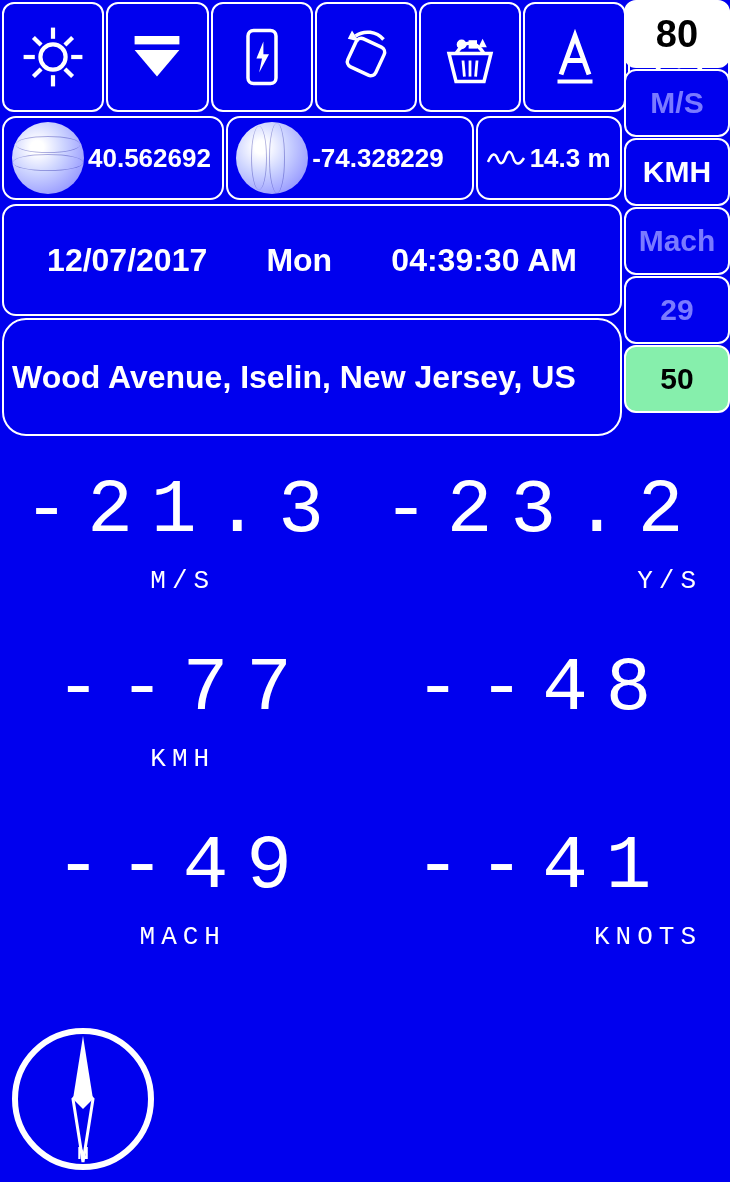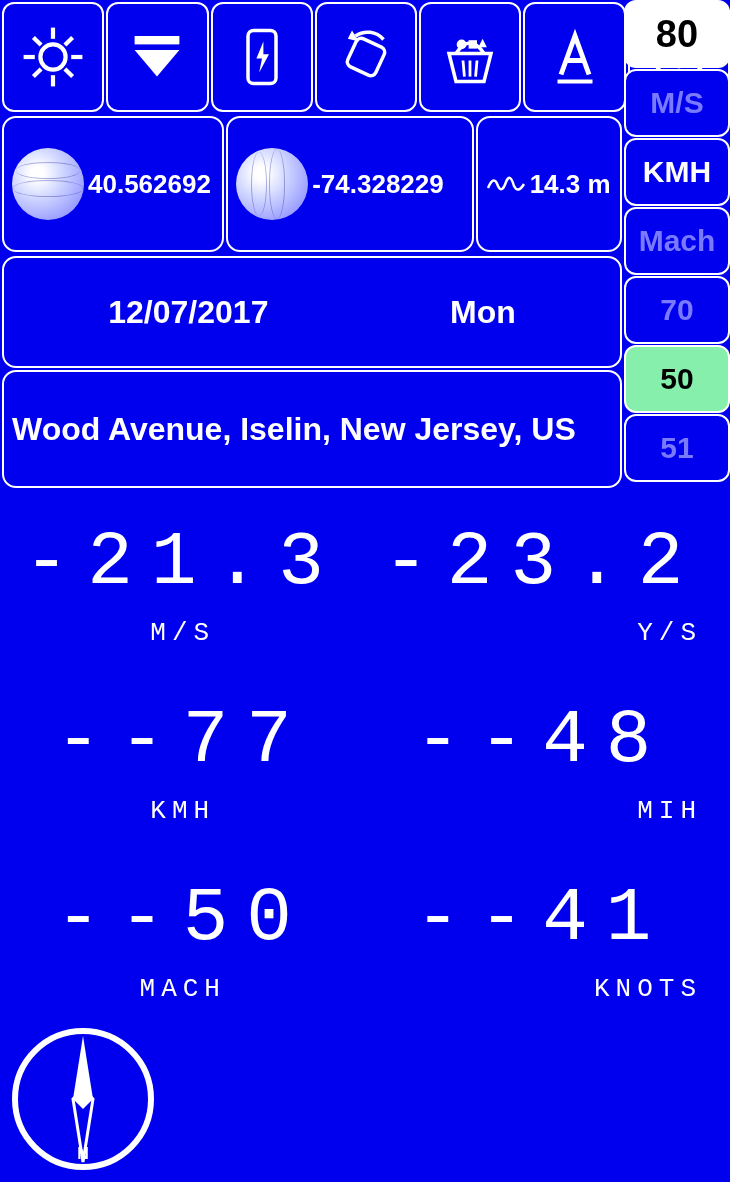--- a/index.html
+++ b/index.html
@@ -60,21 +60,21 @@
 
 .gps-row {
   display: flex;
   gap: 2px;
   padding: 2px 108px 2px 2px;
 }
 .gps-cell {
   background: #0000ee;
   border: 2px solid white;
   border-radius: 14px;
-  height: 136px;
+  height: 84px;
   display: flex;
   align-items: center;
   padding: 0 8px;
   gap: 4px;
   font-size: 26px;
   font-weight: bold;
 }
 .gps-cell.lat { flex: 1.6; }
 .gps-cell.lon { flex: 1.8; }
 .gps-cell.alt { flex: 1; }
@@ -93,21 +93,21 @@
   font-size: 32px;
   font-weight: bold;
   gap: 13px;
 }
 
 
 .addr-row {
   margin: 2px 108px 2px 2px;
   background: #0000ee;
   border: 2px solid white;
-  border-radius: 14px;
+  border-radius: 24px;
   height: 118px;
   display: flex;
   align-items: center;
   padding: 0 8px;
   font-size: 32px;
   font-weight: bold;
 }
 
 
 .readouts {
@@ -233,23 +233,22 @@
         <circle cx="50" cy="70" r="3.5" fill="white"></circle>
       </svg>
   </div>
 </div>
 
 <div class="side-col">
   <div class="side-cell bigtop">80</div>
   <div class="side-cell dim">M/S</div>
   <div class="side-cell">KMH</div>
   <div class="side-cell dim">Mach</div>
-  <div class="side-cell dim">70</div>
+  <div class="side-cell dim">29</div>
   <div class="side-cell active">50</div>
-  <div class="side-cell dim">51</div>
 </div>
 
 <div class="gps-row">
   <div class="gps-cell lat">
     <div class="globe horiz"></div>
     <span>40.562692</span>
   </div>
   <div class="gps-cell lon">
     <div class="globe vert"></div>
     <span>-74.328229</span>
@@ -258,20 +257,21 @@
     <svg class="squiggle" viewBox="0 0 40 40">
         <path d="M 2 24 Q 8 10 12 22 Q 16 30 20 18 Q 24 8 28 22 Q 32 30 38 20" fill="none" stroke="white" stroke-width="2.5"></path>
       </svg>
     <span>14.3 m</span>
   </div>
 </div>
 
 <div class="dt-row">
   <span>12/07/2017</span>
   <span>Mon</span>
+  <span>04:39:30 AM</span>
 </div>
 
 <div class="addr-row">
   <span>Wood Avenue, Iselin, New Jersey, US</span>
 </div>
 
 <div class="readouts">
   <div class="read-row">
     <div class="read-cell">
       <div class="seg">-21.3</div>
@@ -282,26 +282,25 @@
       <div class="unit">Y/S</div>
     </div>
   </div>
   <div class="read-row">
     <div class="read-cell">
       <div class="seg">--77</div>
       <div class="unit left">KMH</div>
     </div>
     <div class="read-cell">
       <div class="seg">--48</div>
-      <div class="unit">MIH</div>
     </div>
   </div>
   <div class="read-row">
     <div class="read-cell">
-      <div class="seg">--50</div>
+      <div class="seg">--49</div>
       <div class="unit left">MACH</div>
     </div>
     <div class="read-cell">
       <div class="seg">--41</div>
       <div class="unit">KNOTS</div>
     </div>
   </div>
 </div>
 
 <svg class="compass" viewBox="0 0 150 150">

